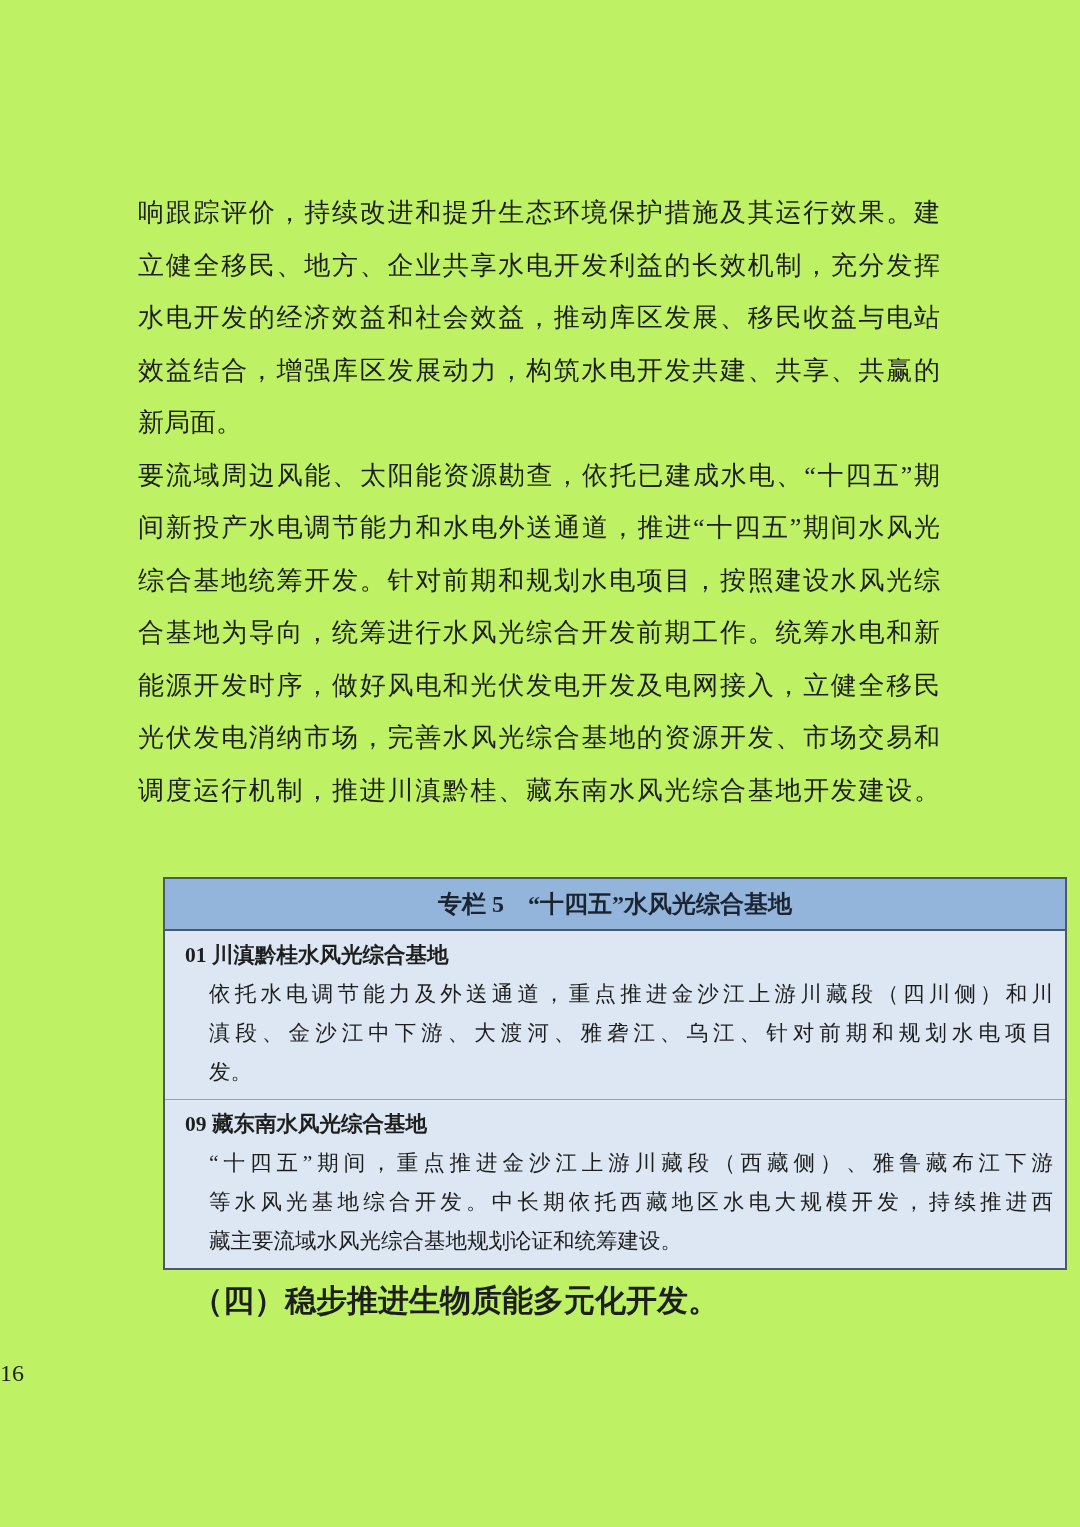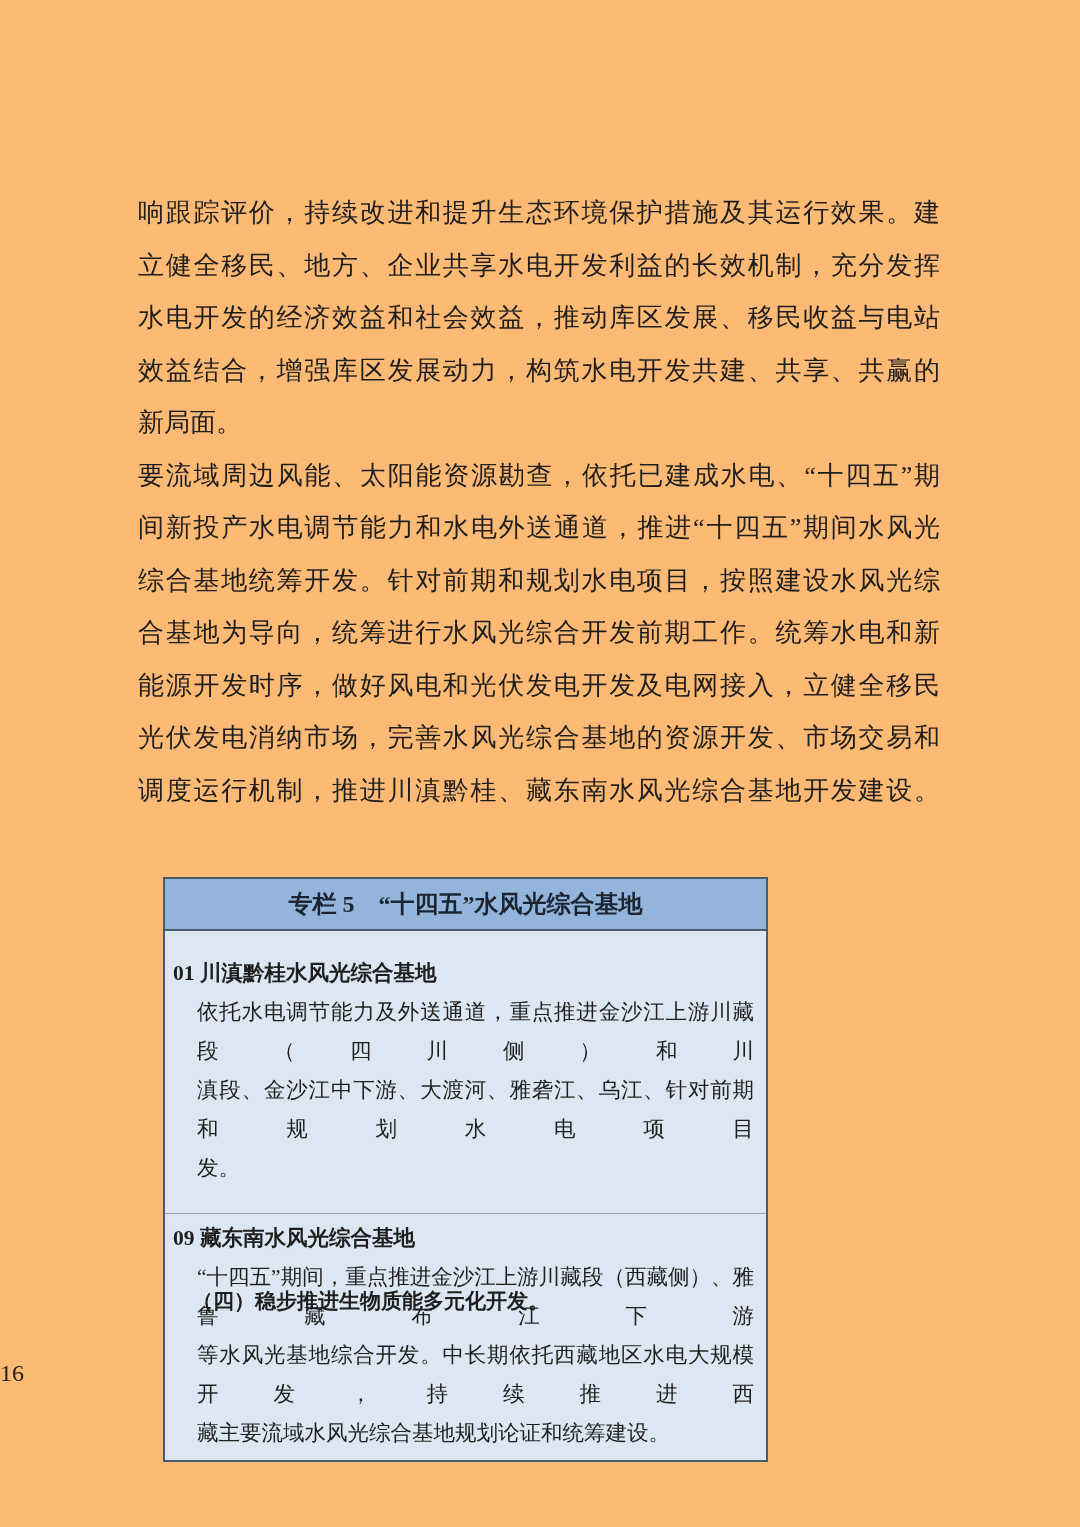--- a/index.html
+++ b/index.html
@@ -1,20 +1,20 @@
 <!DOCTYPE html>
 <html><head>
 <meta charset="utf-8">
 <style>
   html, body { margin: 0; padding: 0; background: #ffffff; }
   .page {
     position: relative;
     width: 1080px;
     height: 1527px;
-    background: #fdba74;
+    background: #bef264;
     font-family: "Liberation Serif", "DejaVu Serif", serif;
     color: #1e1e1e;
     overflow: hidden;
   }
   
   .bodytext {
     position: absolute;
     left: 138px;
     top: 187px;
     width: 802px;
@@ -24,55 +24,54 @@
   .line { text-align: justify; text-align-last: justify; white-space: nowrap; white-space: normal; }
   .line.flush { text-align-last: left; }
   .line.indent { text-indent: 52px; }
   .lead { font-weight: bold; }
 
   
   .box {
     position: absolute;
     left: 163px;
     top: 877px;
-    width: 605px;
+    width: 904px;
     box-sizing: border-box;
     border: 2px solid #4a5a6c;
     background: #dce7f3;
   }
   .box-header {
     height: 50px;
     background: #93b5dc;
     border-bottom: 2px solid #4a5a6c;
     display: flex;
     align-items: center;
     justify-content: center;
     font-size: 24px;
     font-weight: bold;
     color: #1b2430;
   }
   .box-section {
-    padding: 5px 12px 7px 8px;
+    padding: 5px 12px 7px 20px;
     font-size: 21.5px;
     line-height: 39px;
-    margin-top: 18px;
   }
   .box-section + .box-section { border-top: 1px solid #98a2ac; }
   .item-title { font-weight: bold; }
   .item-body { margin-left: 24px; }
   .bline { text-align: justify; text-align-last: justify; }
   .bline.flush { text-align-last: left; }
 
   
   .heading4 {
     position: absolute;
     left: 138px;
     top: 1281px;
     width: 802px;
-    font-size: 21px;
+    font-size: 31px;
     font-weight: bold;
     line-height: 40px;
     text-indent: 54px;
   }
   
   .pagenum {
     position: absolute;
     left: 0;
     top: 1360px;
     width: 1080px;

